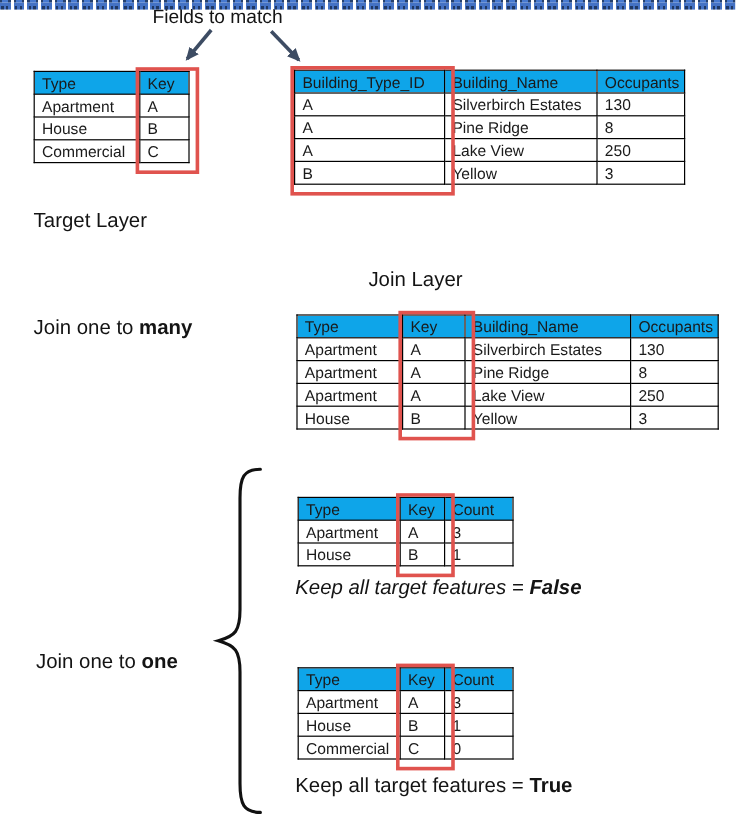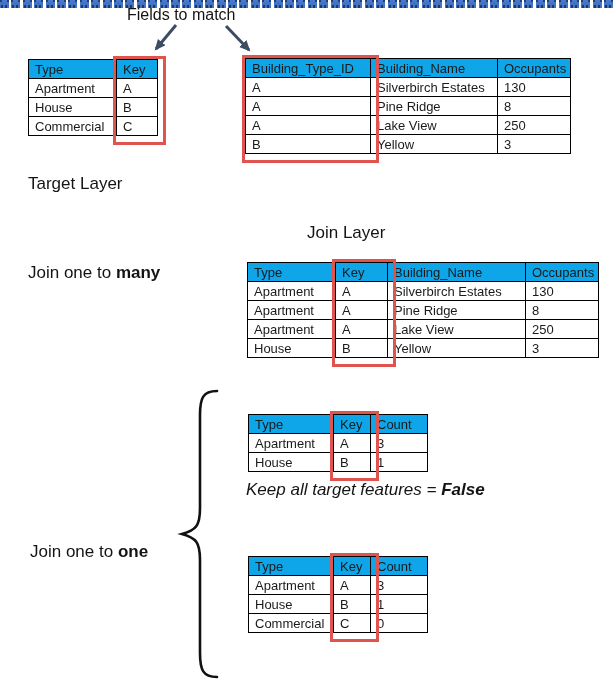--- a/index.html
+++ b/index.html
@@ -223,14 +223,17 @@
       <tr>
         <td>Commercial</td>
         <td>C</td>
         <td>0</td>
       </tr>
     </tbody>
       </table>
     <div class="redbox" style="left:82px;top:-3px;width:43px;height:83px;"></div>
   </div>
 
+  <div class="lbl" style="left:246px;top:645px;">
+    <span>Keep all target features = </span><span class="b">True</span>
+  </div>
 
 </div>
 
 </body></html>

